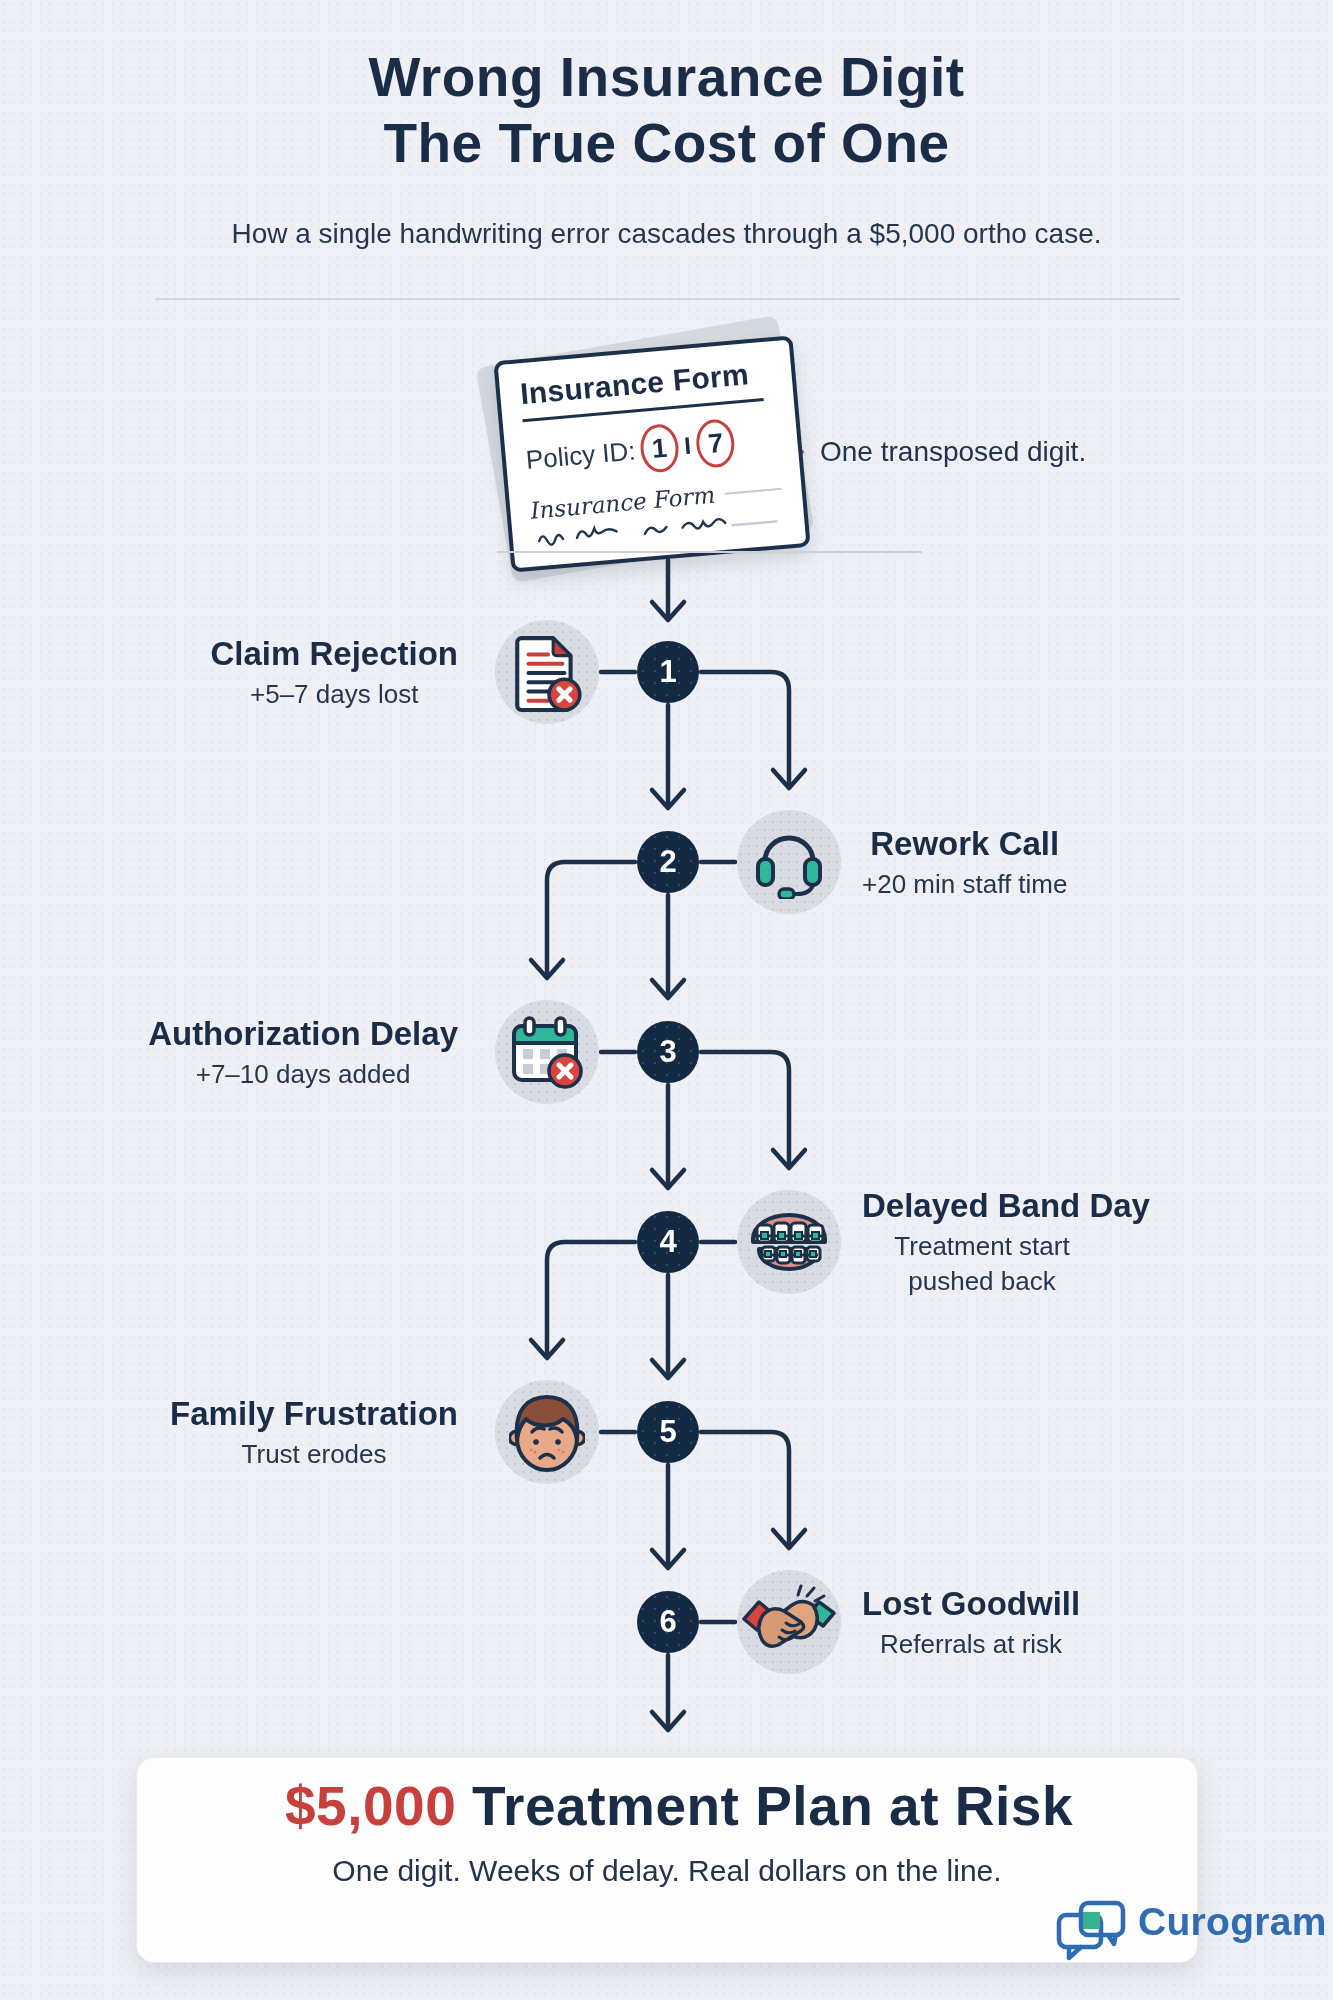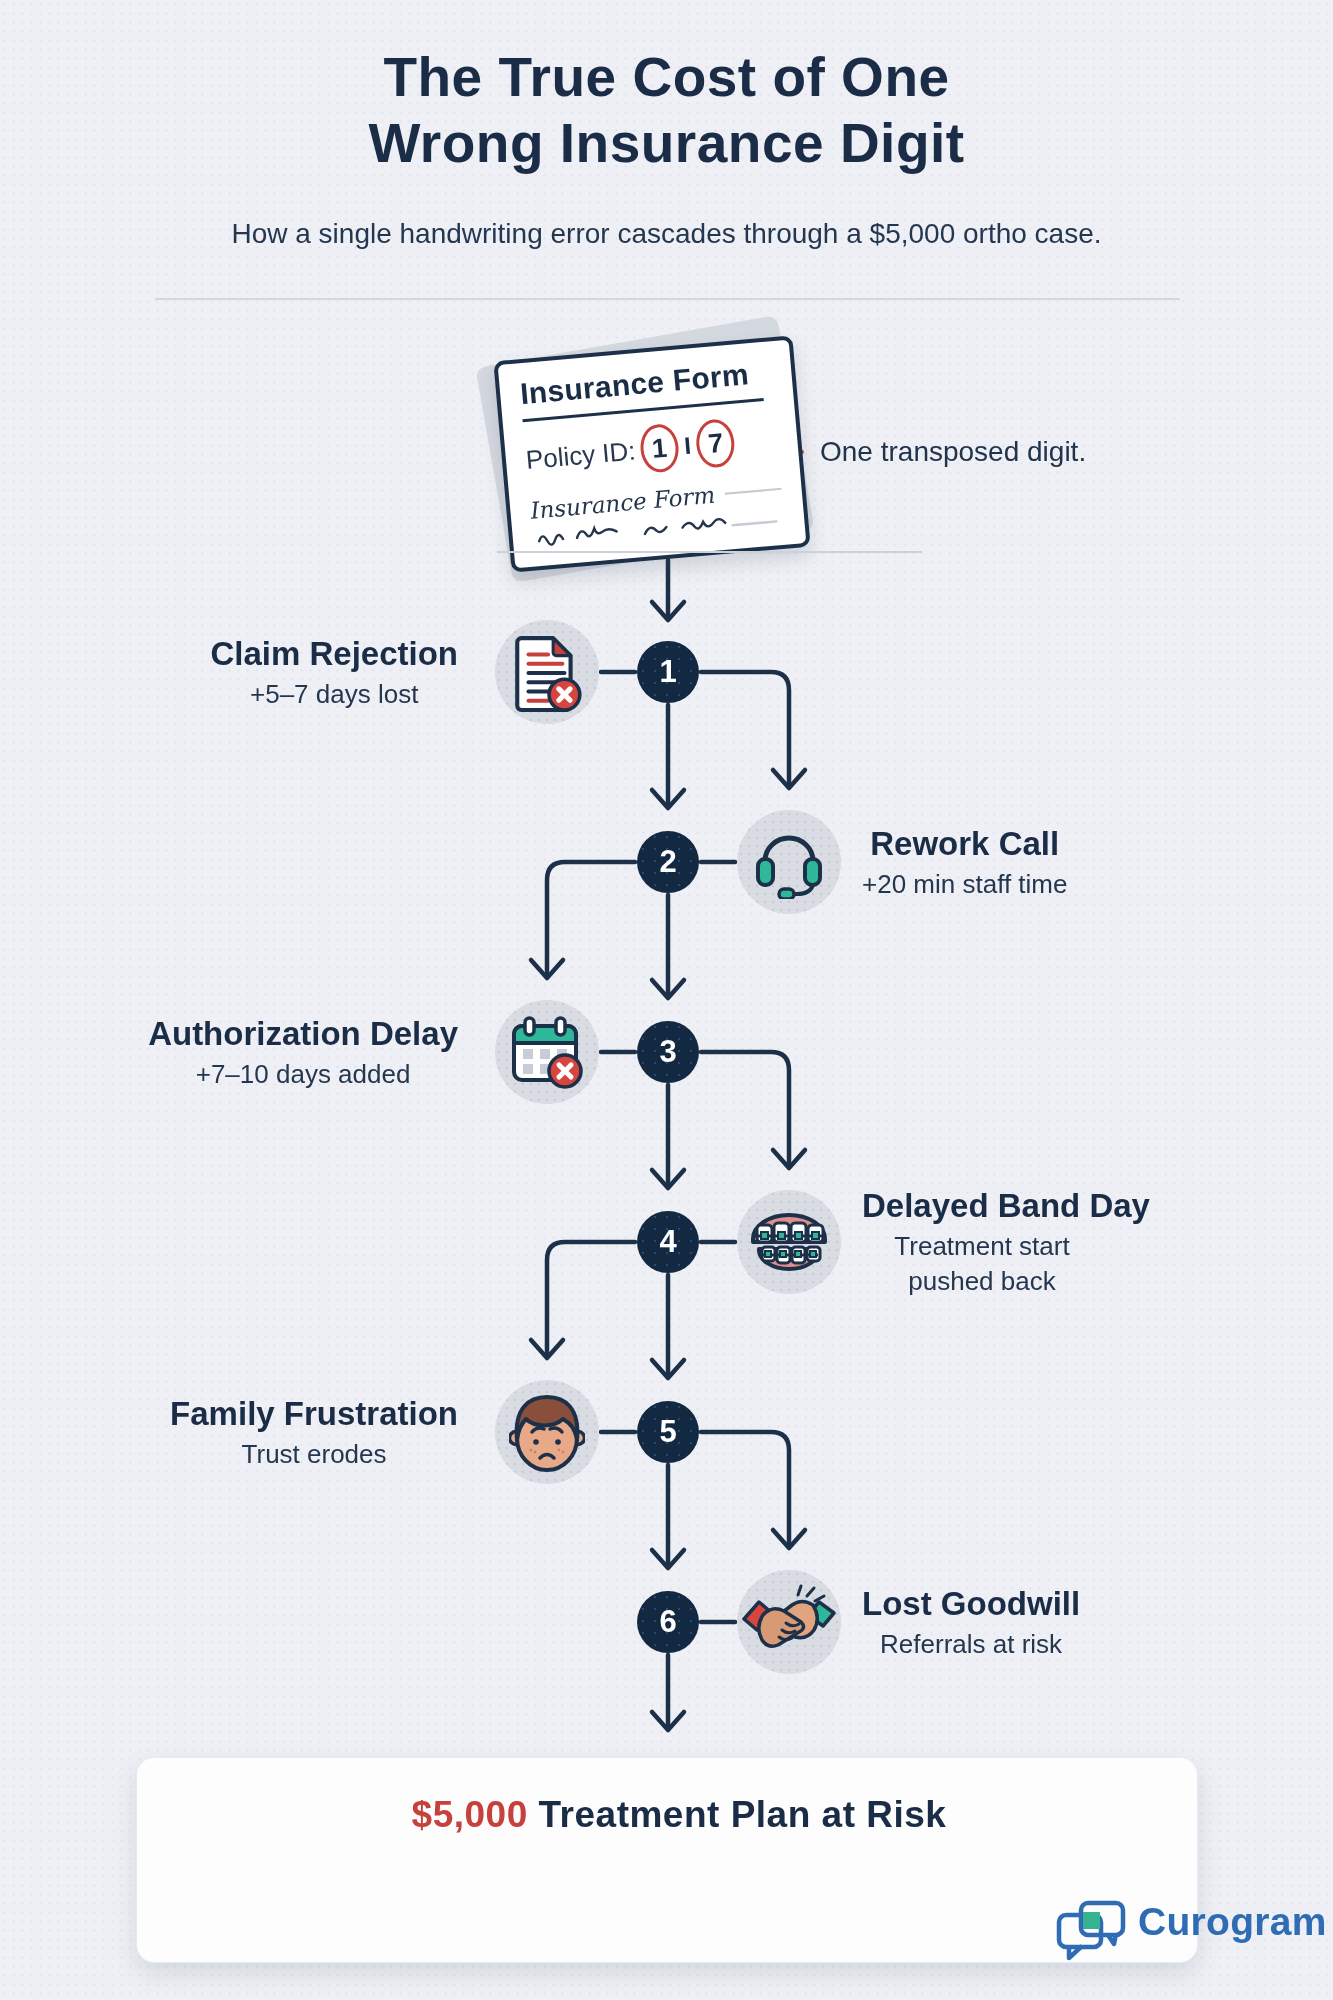--- a/index.html
+++ b/index.html
@@ -63,35 +63,35 @@
   .icon-circle.right{left:737px;} 
   .icon-circle.y1{top:620px;}.icon-circle.y2{top:810px;}.icon-circle.y3{top:1000px;}
   .icon-circle.y4{top:1190px;}.icon-circle.y5{top:1380px;}.icon-circle.y6{top:1570px;}
   .node{left:637px;} 
   .node.y1{top:641px;}.node.y2{top:831px;}.node.y3{top:1021px;}
   .node.y4{top:1211px;}.node.y5{top:1401px;}.node.y6{top:1591px;}
   
   .outcome-card{position:absolute;left:136px;top:1757px;width:1062px;height:206px;
     background:#fdfdfe;border:1px solid #e7eaf0;border-radius:18px;
     box-shadow:0 10px 24px rgba(80,90,110,.16);text-align:center;box-sizing:border-box;}
-  .outcome-title{margin-top:36px;font-size:37px;font-weight:bold;color:#1b2c47;letter-spacing:.5px;padding-left:24px;}
+  .outcome-title{margin-top:16px;font-size:55px;font-weight:bold;color:#1b2c47;letter-spacing:.5px;padding-left:24px;}
   .outcome-amount{color:#c8403c;}
   .outcome-sub{margin-top:16px;font-size:30px;color:#22334c;}
   
   .brand{position:absolute;left:1056px;top:1900px;display:flex;align-items:flex-start;gap:12px;}
   .brand-name{font-size:39px;font-weight:bold;color:#2f6cb4;letter-spacing:.3px;}
 </style>
 </head>
 <body>
 
 <div class="page">
 
   <div class="title">
+    <div>Wrong Insurance Digit</div>
     <div>The True Cost of One</div>
-    <div>Wrong Insurance Digit</div>
   </div>
   <div class="subtitle">How a single handwriting error cascades through a $5,000 ortho case.</div>
   <div class="divider"></div>
 
   <svg class="connectors" width="1333" height="2000" viewBox="0 0 1333 2000">
     <g stroke="#1d3049" stroke-width="4.5" fill="none" stroke-linecap="round" stroke-linejoin="round">
 
       <path d="M668 560 V618"></path>
         <polyline points="652,602 668,620 684,602"></polyline>
 
@@ -314,20 +314,21 @@
   <div class="node y6">6</div>
   <div class="step-text right y6">
     <div class="step-title">Lost Goodwill</div>
     <div class="step-sub">Referrals at risk</div>
   </div>
 
   <div class="outcome-card">
     <div class="outcome-title">
       <span class="outcome-amount">$5,000</span><span> Treatment Plan at Risk</span>
     </div>
+    <div class="outcome-sub">One digit. Weeks of delay. Real dollars on the line.</div>
   </div>
 
   <div class="brand">
     <svg width="70" height="62" viewBox="0 0 70 62">
       <rect x="3" y="15" width="42" height="32" rx="7" fill="none" stroke="#2f6cb4" stroke-width="4.5"></rect>
       <path d="M13 46 V58 L26 46" fill="none" stroke="#2f6cb4" stroke-width="4.5" stroke-linejoin="round"></path>
       <rect x="25" y="3" width="42" height="32" rx="7" fill="none" stroke="#2f6cb4" stroke-width="4.5"></rect>
       <path d="M52 35 L58 44 L60 34" fill="none" stroke="#2f6cb4" stroke-width="4.5" stroke-linejoin="round"></path>
       <rect x="27" y="12" width="17" height="17" fill="#36b391"></rect>
     </svg>

